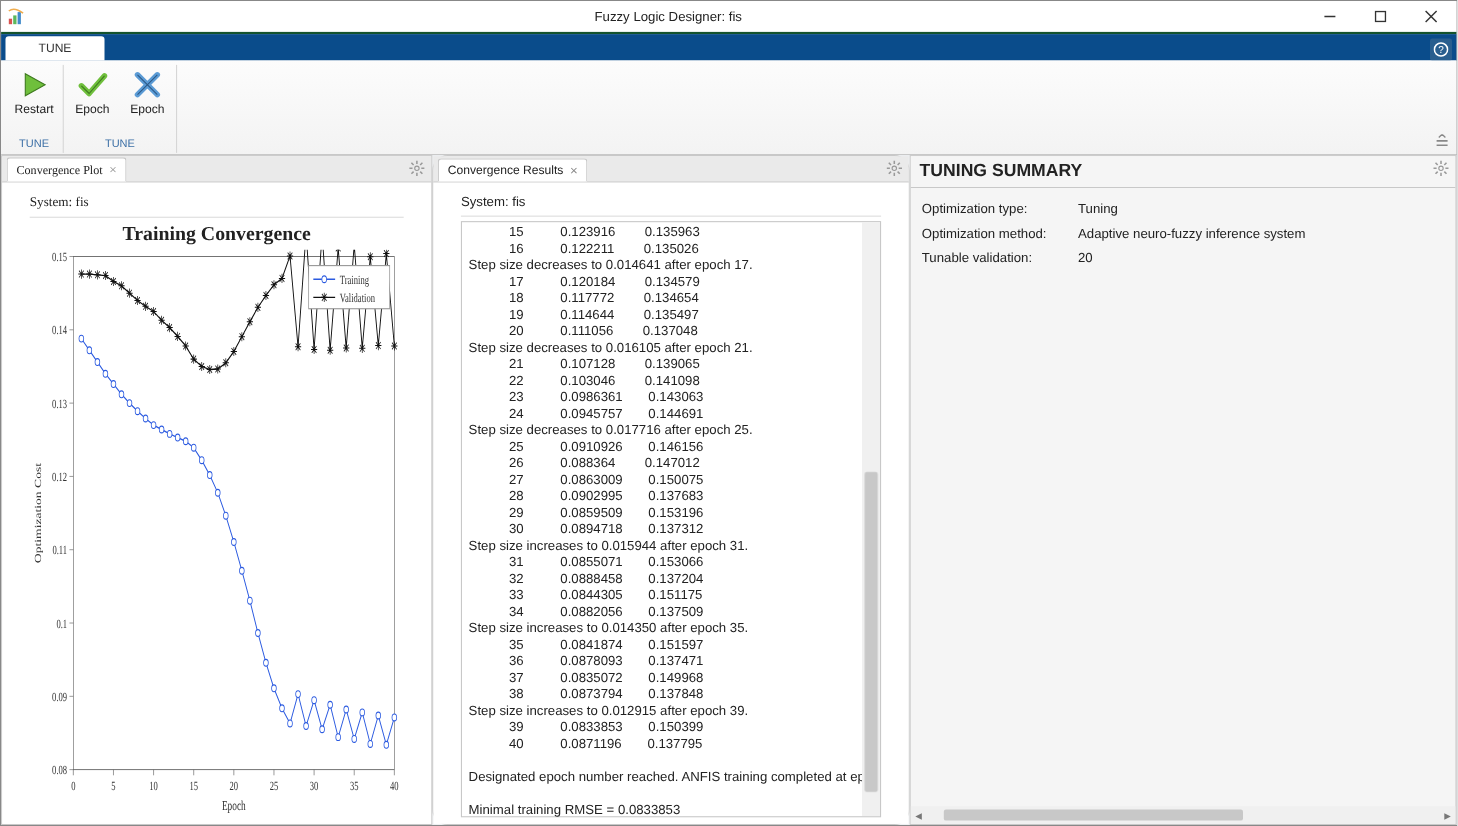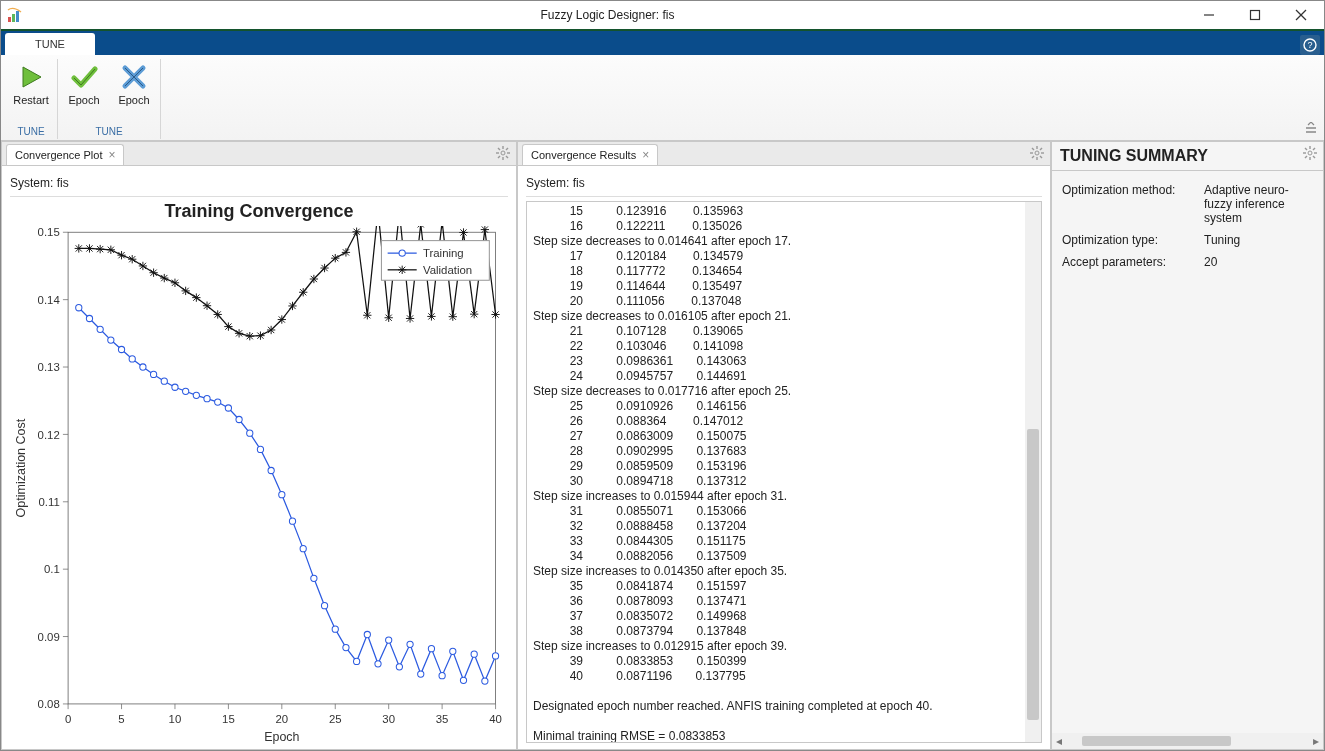--- a/index.html
+++ b/index.html
@@ -19,28 +19,28 @@
   .ts-group { display:flex; flex-direction:column; align-items:center; height:80px; padding:0 2px; border-right:1px solid #d6d6d6;}
   .ts-buttons { display:flex; gap:2px; }
   .ts-btn { display:flex; flex-direction:column; align-items:center; justify-content:flex-start; width:48px; padding:4px 2px; cursor:pointer; border-radius:2px;}
   .ts-btn .icon { width:28px; height:28px; display:flex; align-items:center; justify-content:center;}
   .ts-btn .lbl { font-size:11px; margin-top:3px; text-align:center;}
   .ts-group-label { font-size:10px; color:#3a6ea5; margin-top:auto; padding:2px 0;}
   .toolstrip .collapse-icon{position:absolute; right:6px; bottom:4px; width:14px;height:14px;}
   
   .main { flex:1; display:flex; min-height:0; background:#eef0f2;}
   .panel { display:flex; flex-direction:column; background:#f5f5f5; border:1px solid #c8c8c8; }
-  .panel.left { width: 516px; }
-  .panel.center { width: 534px; }
+  .panel.left { width: 392px; font-family: Liberation Serif, serif; }
+  .panel.center { width: 434px; border-radius: 14px; }
   .panel.right { flex:1; }
   .doc-tabs { height:24px; display:flex; align-items:flex-end; border-bottom:1px solid #c8c8c8; background:#eaeaea; position:relative; padding-left:4px;}
   .doc-tab { background:#fff; border:1px solid #c8c8c8; border-bottom:none; padding:3px 8px; font-size:11px; display:flex; align-items:center; gap:6px; border-radius:3px 3px 0 0;}
   .doc-tab .close { color:#888; cursor:pointer; font-size:12px;}
   .doc-gear { position:absolute; right:6px; top:4px; color:#999;}
-  .panel-body { flex:1; background:#fff; padding:6px 8px; overflow:hidden; display:flex; flex-direction:column; position:relative;}
+  .panel-body { flex:1; background:#fff; padding:6px 25px; overflow:hidden; display:flex; flex-direction:column; position:relative;}
   .system-label { font-size:12px; padding:4px 0 6px 0; border-bottom:1px solid #ddd;}
   
   .chart-wrap { flex:1; position:relative; }
   .chart-title { text-align:center; font-weight:bold; font-size:18px; padding:4px 0;}
   svg.chart { width:100%; height:100%; }
   .legend-box { fill:#fff; stroke:#999; stroke-width:1;}
   
   .results-area { flex:1; border:1px solid #c8c8c8; background:#fff; margin-top:4px; position:relative; overflow:hidden;}
   .results-content { padding:2px 6px; font-family: "Segoe UI", Arial, sans-serif; font-size:12px; white-space:pre; line-height:15px; overflow-y:auto; height:100%;}
   .results-scroll { position:absolute; right:0; top:0; bottom:0; width:16px; background:#f0f0f0;}
@@ -385,29 +385,29 @@
                 <line x1="2" y1="2" x2="4" y2="4"></line>
                 <line x1="10" y1="10" x2="12" y2="12"></line>
                 <line x1="12" y1="2" x2="10" y2="4"></line>
                 <line x1="4" y1="10" x2="2" y2="12"></line>
               </g>
             </svg>
         </span>
       </div>
       <div class="summary-body">
         <div class="summary-row">
+            <span class="k">Optimization type:</span>
+            <span class="v">Tuning</span>
+          </div>
+        <div class="summary-row">
             <span class="k">Optimization method:</span>
             <span class="v">Adaptive neuro-fuzzy inference system</span>
           </div>
         <div class="summary-row">
-            <span class="k">Optimization type:</span>
-            <span class="v">Tuning</span>
-          </div>
-        <div class="summary-row">
-            <span class="k">Accept parameters:</span>
+            <span class="k">Tunable validation:</span>
             <span class="v">20</span>
           </div>
         <div class="hscroll">
           <span class="arrow">◂</span>
           <div class="thumb"></div>
           <span class="arrow" style="margin-left:auto;">▸</span>
         </div>
       </div>
     </div>
 

